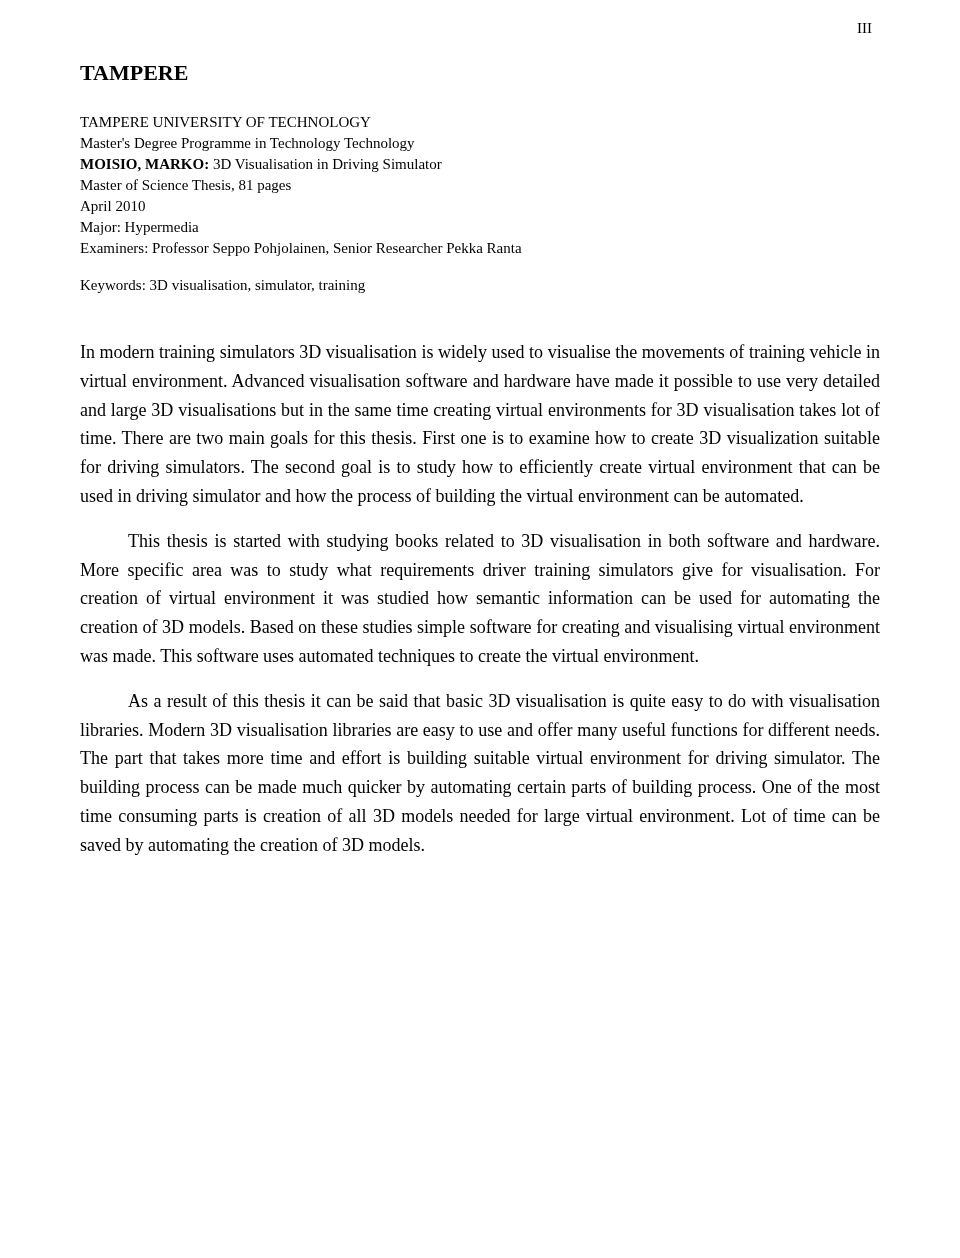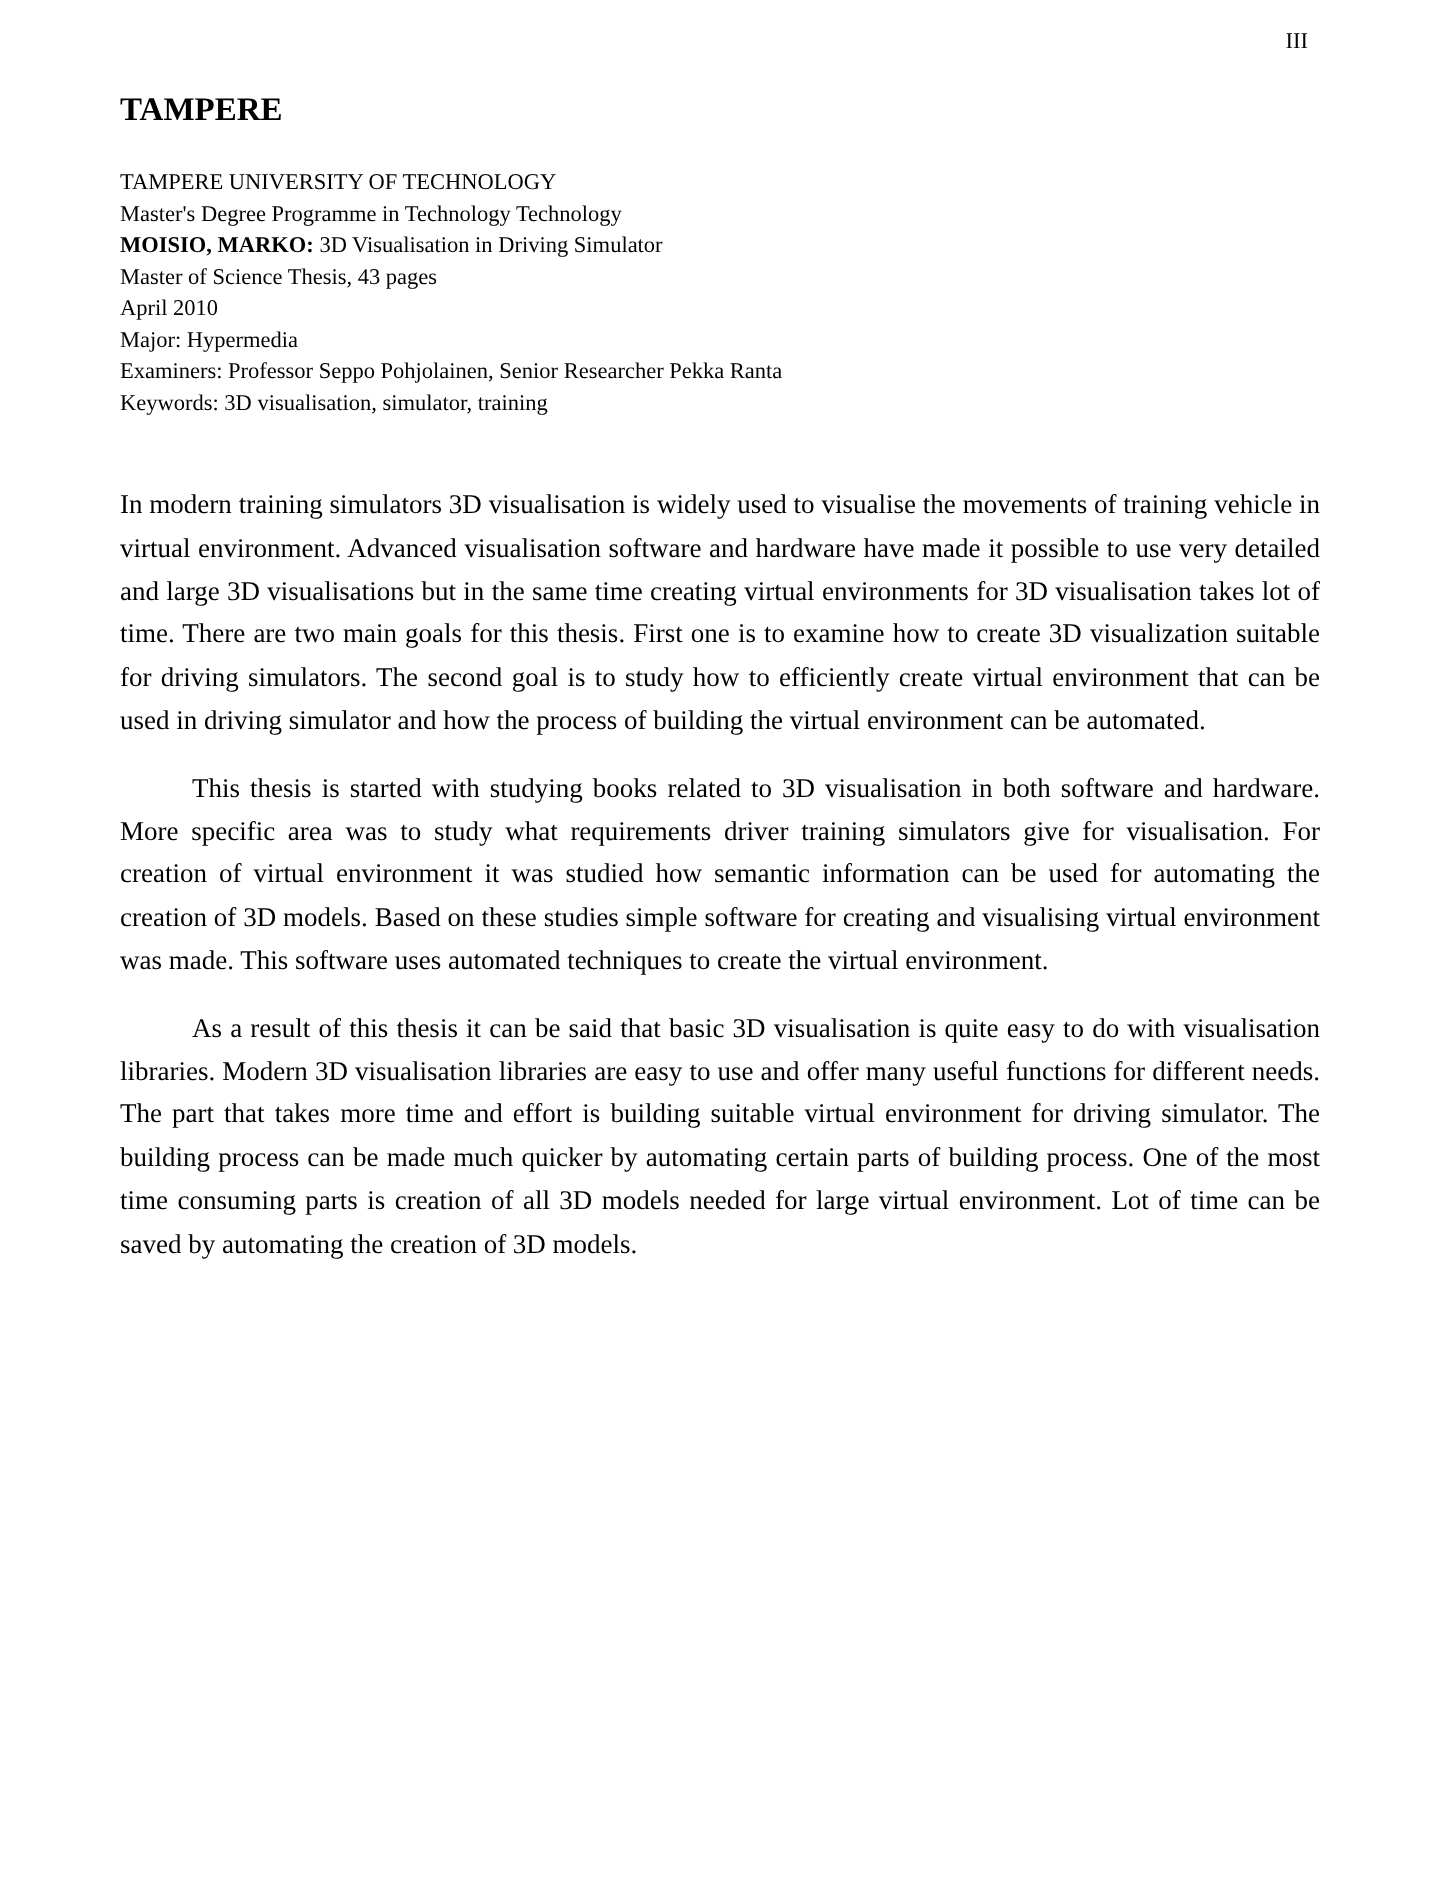--- a/index.html
+++ b/index.html
@@ -66,21 +66,21 @@
       margin-bottom: 4px;
     }
 
     .thesis-major {
       font-size: 15px;
       margin-bottom: 4px;
     }
 
     .thesis-examiners {
       font-size: 15px;
-      margin-bottom: 4px;
+      margin-bottom: 20px;
     }
 
     .thesis-keywords {
       font-size: 15px;
       margin-bottom: 44px;
     }
 
     .abstract-body {
       font-size: 18px;
       line-height: 1.6;
@@ -101,21 +101,21 @@
 
 <div class="page">
 
   <div class="page-number">III</div>
 
   <div class="abstract-title">TAMPERE</div>
 
   <div class="university-name">TAMPERE UNIVERSITY OF TECHNOLOGY</div>
   <div class="degree-programme">Master's Degree Programme in Technology Technology</div>
   <div class="thesis-author"><strong>MOISIO, MARKO:</strong> 3D Visualisation in Driving Simulator</div>
-  <div class="thesis-info">Master of Science Thesis, 43 pages</div>
+  <div class="thesis-info">Master of Science Thesis, 81 pages</div>
   <div class="thesis-date">April 2010</div>
   <div class="thesis-major">Major: Hypermedia</div>
   <div class="thesis-examiners">Examiners: Professor Seppo Pohjolainen, Senior Researcher Pekka Ranta</div>
   <div class="thesis-keywords">Keywords: 3D visualisation, simulator, training</div>
 
   <div class="abstract-body">
     <p>In modern training simulators 3D visualisation is widely used to visualise the movements of training vehicle in virtual environment. Advanced visualisation software and hardware have made it possible to use very detailed and large 3D visualisations but in the same time creating virtual environments for 3D visualisation takes lot of time. There are two main goals for this thesis. First one is to examine how to create 3D visualization suitable for driving simulators. The second goal is to study how to efficiently create virtual environment that can be used in driving simulator and how the process of building the virtual environment can be automated.</p>
     <p class="indented">This thesis is started with studying books related to 3D visualisation in both software and hardware. More specific area was to study what requirements driver training simulators give for visualisation. For creation of virtual environment it was studied how semantic information can be used for automating the creation of 3D models. Based on these studies simple software for creating and visualising virtual environment was made. This software uses automated techniques to create the virtual environment.</p>
     <p class="indented">As a result of this thesis it can be said that basic 3D visualisation is quite easy to do with visualisation libraries. Modern 3D visualisation libraries are easy to use and offer many useful functions for different needs. The part that takes more time and effort is building suitable virtual environment for driving simulator. The building process can be made much quicker by automating certain parts of building process. One of the most time consuming parts is creation of all 3D models needed for large virtual environment. Lot of time can be saved by automating the creation of 3D models.</p>
   </div>

